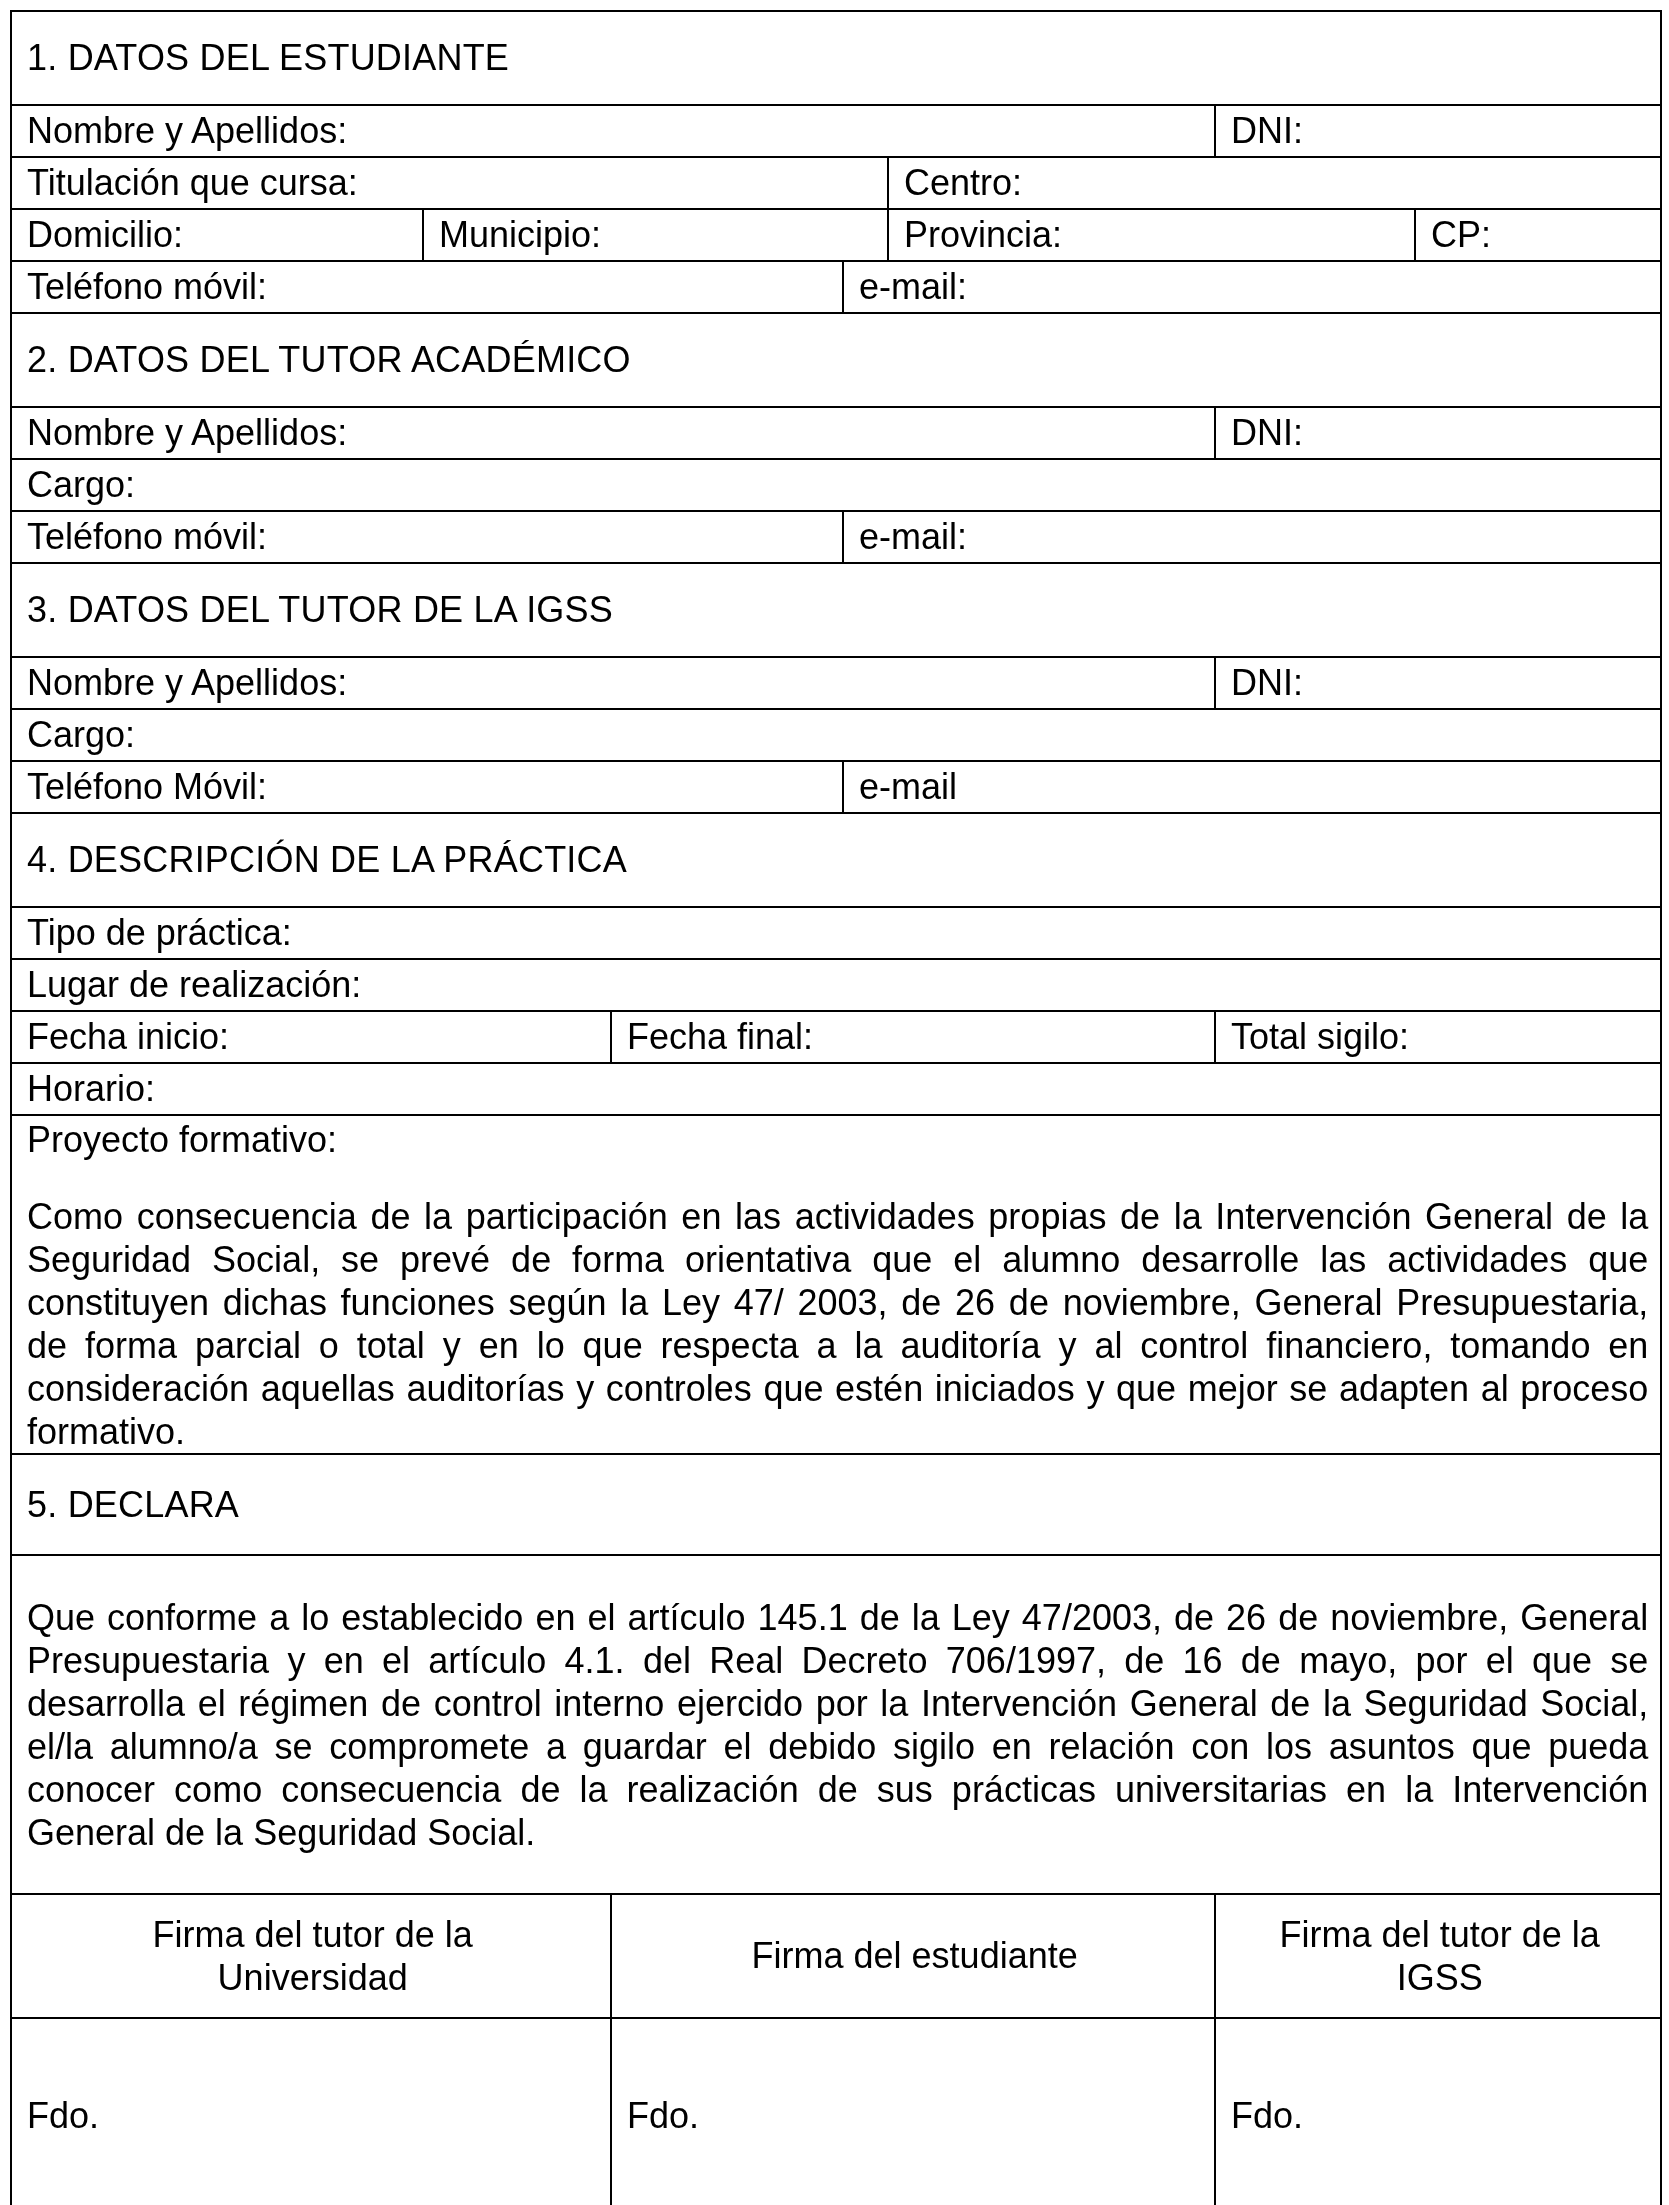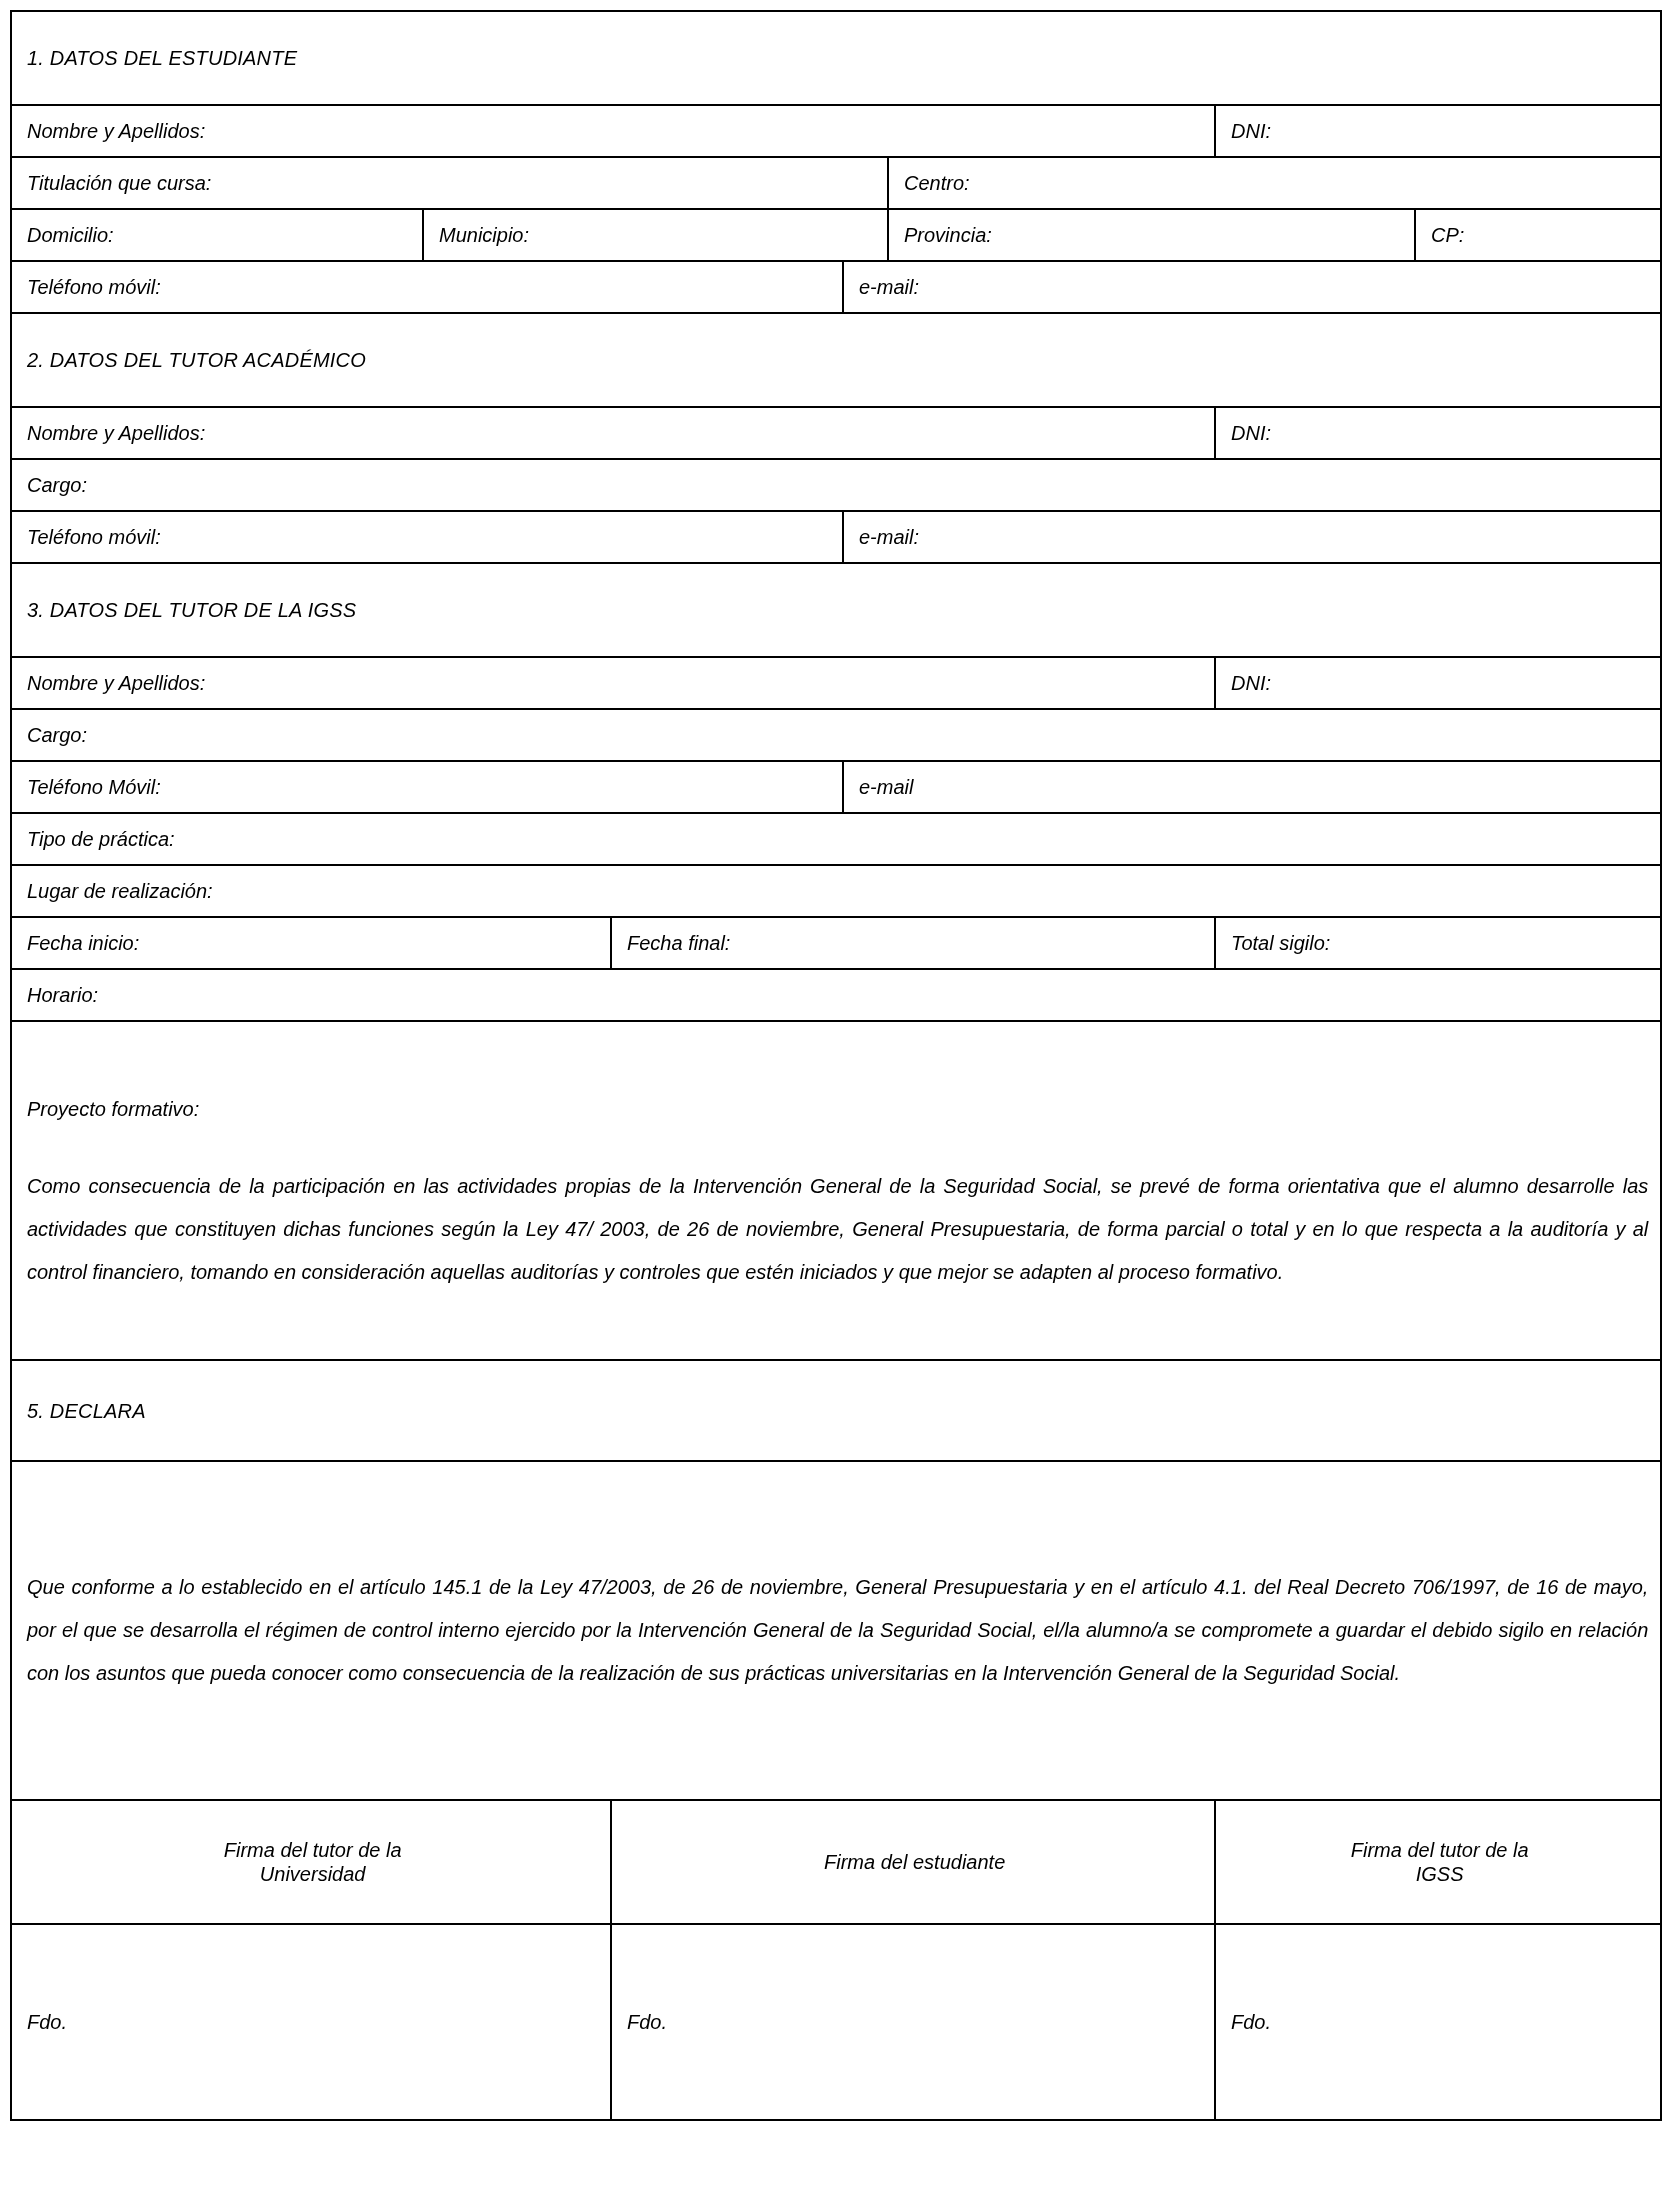--- a/index.html
+++ b/index.html
@@ -16,24 +16,23 @@
     border-collapse: collapse;
     table-layout: fixed;
     margin: 10px;
     width: 1649px;
     background: #ffffff;
   }
   table.form td {
     border: 2.5px solid #000000;
     padding: 0 11.7px 0 15px;
     vertical-align: middle;
-    font-size: 20px;
+    font-size: 36px;
     line-height: 1.2;
     overflow: hidden;
-    font-style: italic;
   }
   tr.rh-header   { height: 94px; }
   tr.rh-std      { height: 52px; padding-left: 7px; }
   tr.rh-proyecto { height: 339px; margin-top: 12px; }
   tr.rh-big      { height: 339px; padding-left: 16px; }
   tr.rh-declh    { height: 101px; margin-left: 36px; }
   tr.rh-sigh     { height: 124px; }
   tr.rh-sigbox   { height: 196px; }
 
   td.section-header {
@@ -167,20 +166,23 @@
     </tr>
     <tr class="rh-std">
       <td colspan="3">
         <span class="lbl">Teléfono Móvil:</span>
       </td>
       <td colspan="4">
         <span class="lbl">e-mail</span>
       </td>
     </tr>
 
+    <tr class="rh-header">
+      <td colspan="7" class="section-header">4. DESCRIPCIÓN DE LA PRÁCTICA</td>
+    </tr>
     <tr class="rh-std">
       <td colspan="7">
         <span class="lbl">Tipo de práctica:</span>
       </td>
     </tr>
     <tr class="rh-std">
       <td colspan="7">
         <span class="lbl">Lugar de realización:</span>
       </td>
     </tr>

